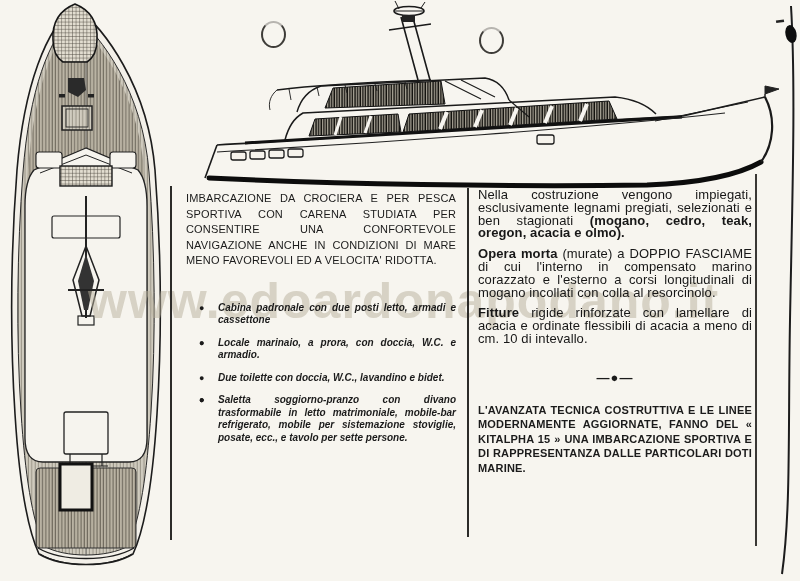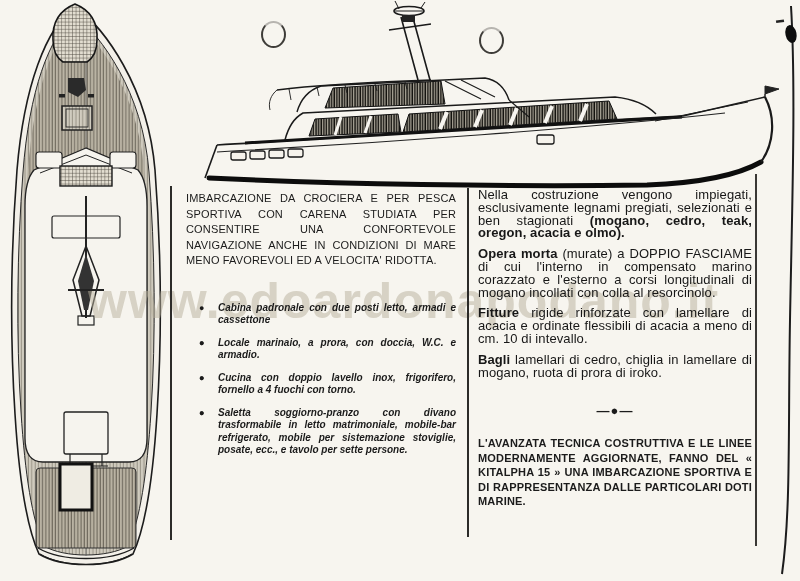--- a/index.html
+++ b/index.html
@@ -182,30 +182,29 @@
   <div class="vrule vr-right"></div>
 
   <div class="watermark">www.edoardonapodano.it</div>
 
   <div class="col-left">
     <p class="intro">IMBARCAZIONE DA CROCIERA E PER PESCA SPORTIVA CON CARENA STUDIATA PER CONSENTIRE UNA CONFORTEVOLE NAVIGAZIONE ANCHE IN CONDIZIONI DI MARE MENO FAVOREVOLI ED A VELOCITA' RIDOTTA.</p>
     <ul class="bullets">
       <li><span class="dot">●</span><span>Cabina padronale con due posti letto, armadi e cassettone</span></li>
       <li><span class="dot">●</span></li>
       <li><span class="dot">●</span><span>Locale marinaio, a prora, con doccia, W.C. e armadio.</span></li>
+      <li><span class="dot">●</span><span>Due toilette con doccia, W.C., lavandino e bidet.</span></li>
       <li><span class="dot">●</span></li>
-      <li><span class="dot">●</span><span>Cucina con doppio lavello inox, frigorifero, fornello a 4 fuochi con torno.</span></li>
       <li><span class="dot">●</span></li>
       <li><span class="dot">●</span><span>Saletta soggiorno-pranzo con divano trasformabile in letto matrimoniale, mobile-bar refrigerato, mobile per sistemazione stoviglie, posate, ecc., e tavolo per sette persone.</span></li>
 
     </ul>
   </div>
 
   <div class="col-right">
     <p class="spec"><span>Nella costruzione vengono impiegati, esclusivamente legnami pregiati, selezionati e ben stagionati </span><b>(mogano, cedro, teak, oregon, acacia e olmo).</b></p>
     <p class="spec"><b>Opera morta</b><span> (murate) a DOPPIO FASCIAME di cui l'interno in compensato marino corazzato e l'esterno a corsi longitudinali di mogano incollati con colla al resorcinolo.</span></p>
     <p class="spec"><b>Fitture</b><span> rigide rinforzate con lamellare di acacia e ordinate flessibili di acacia a meno di cm. 10 di intevallo.</span></p>
-    <p class="spec"><b>Bagli</b><span> lamellari di cedro, chiglia in lamellare di mogano, ruota di prora di iroko.</span></p>
     <div class="sep">—●—</div>
     <p class="footer">L'AVANZATA TECNICA COSTRUTTIVA E LE LINEE MODERNAMENTE AGGIORNATE, FANNO DEL « KITALPHA 15 » UNA IMBARCAZIONE SPORTIVA E DI RAPPRESENTANZA DALLE PARTICOLARI DOTI MARINE.</p>
   </div>
 
 </div>
 
 </body></html>

